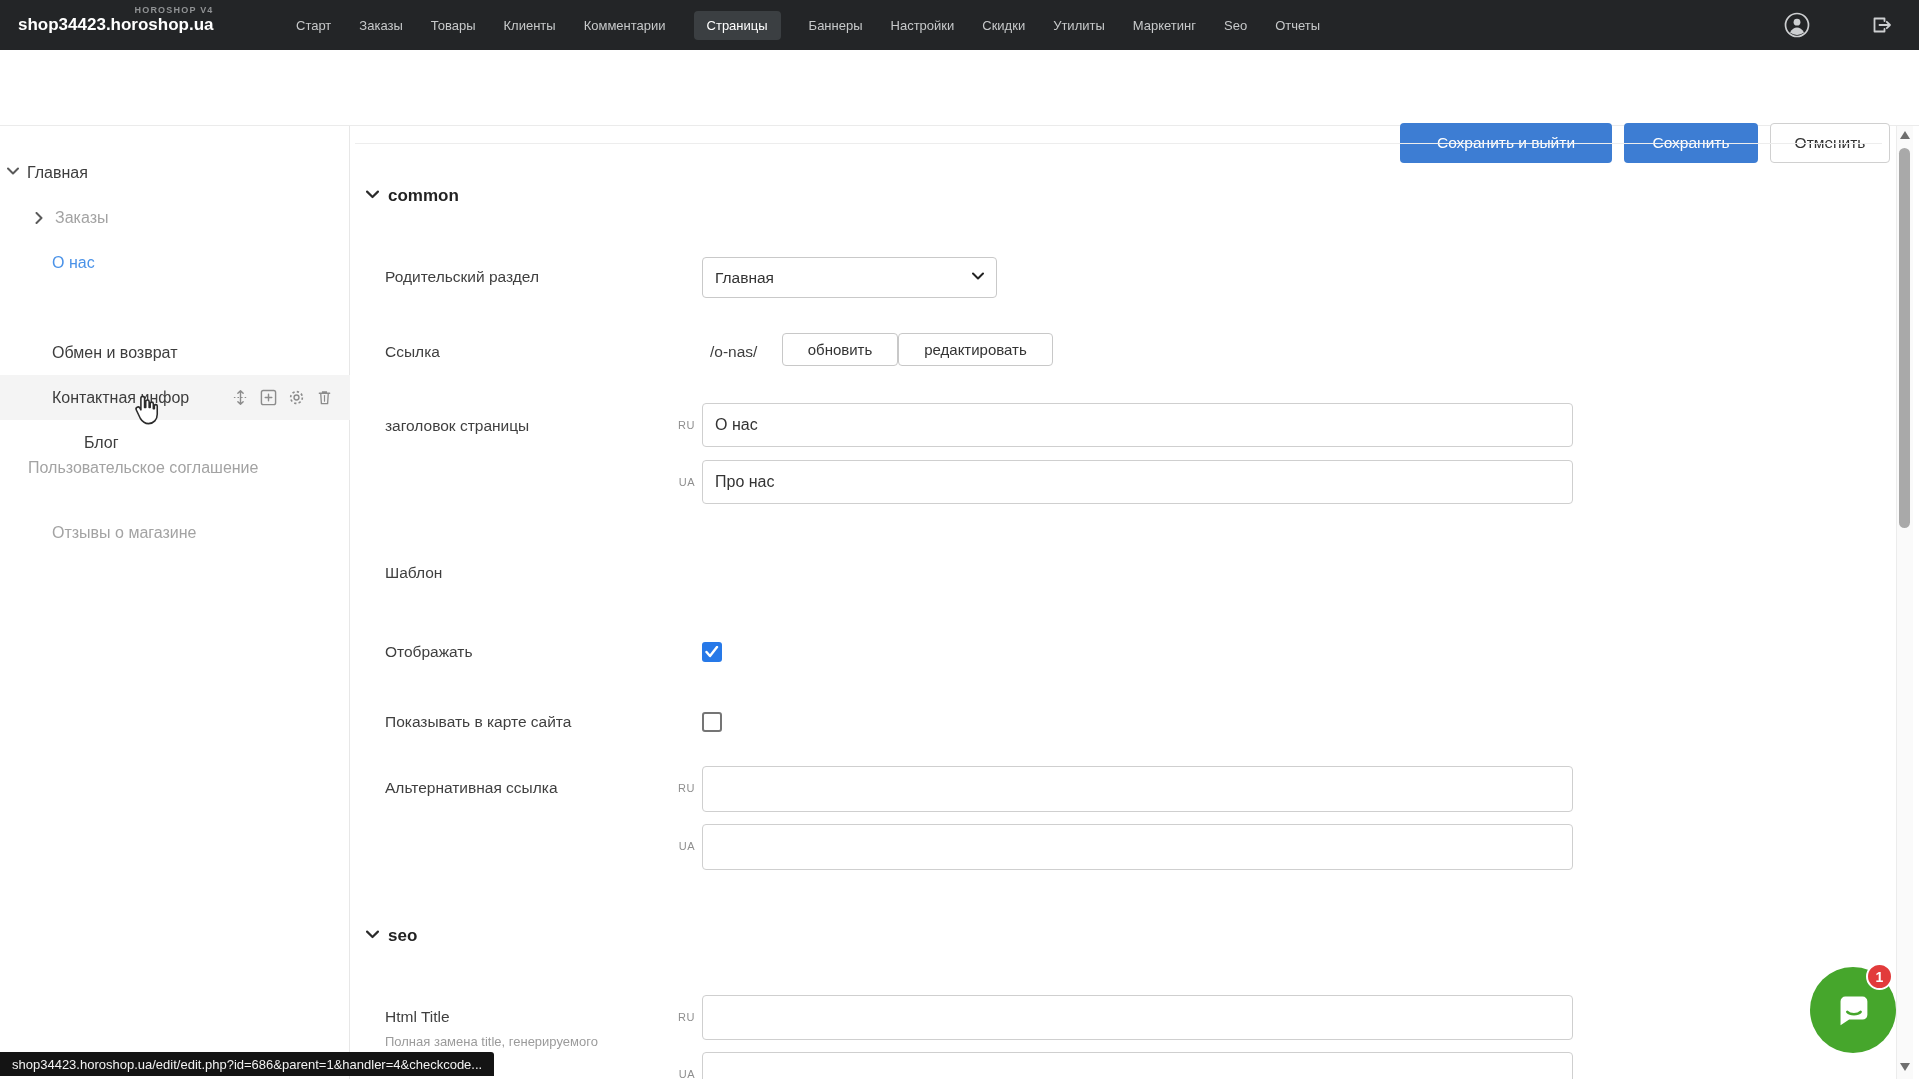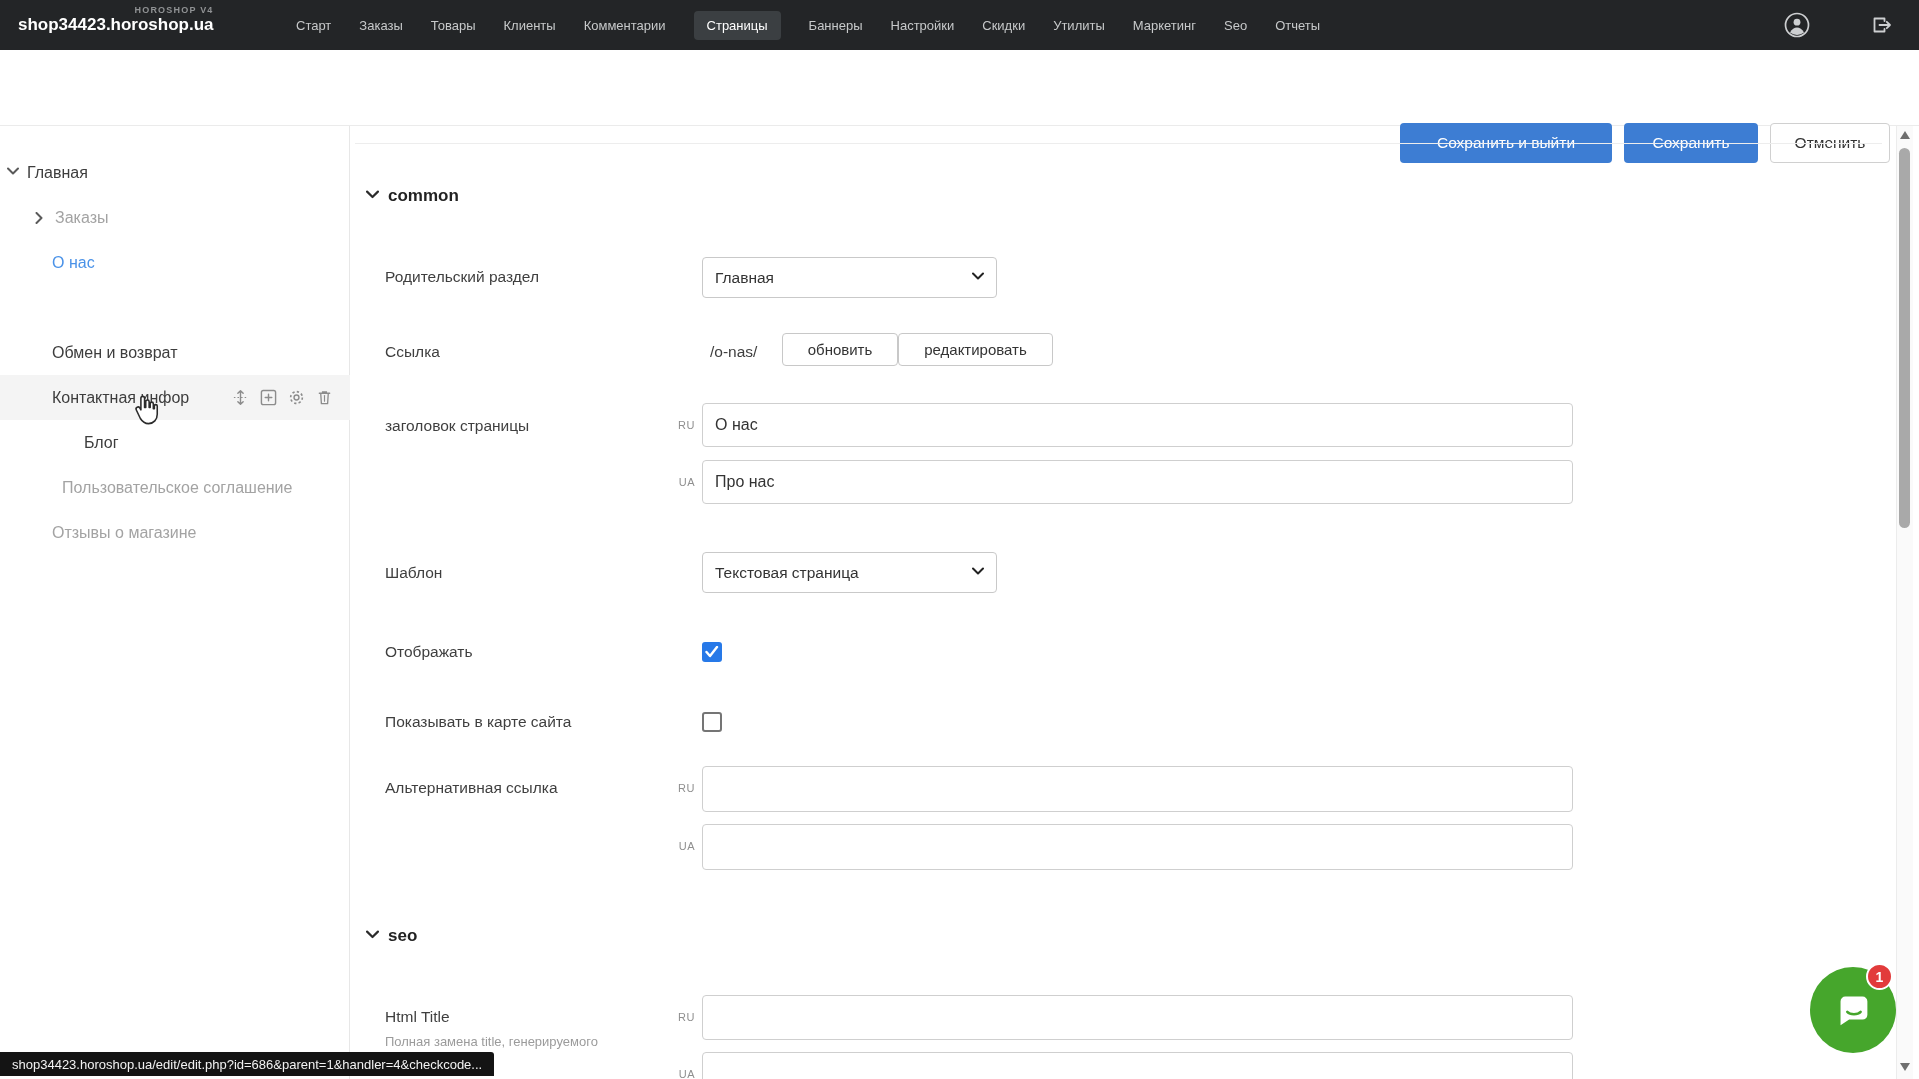--- a/index.html
+++ b/index.html
@@ -170,21 +170,21 @@
         <svg viewBox="0 0 18 18">
           <path d="M3.5 4.5h11M7 4.5V3h4v1.5" fill="none" stroke="currentColor" stroke-width="1.4" stroke-linecap="round"></path>
           <path d="M5 4.5l.7 11h6.6l.7-11" fill="none" stroke="currentColor" stroke-width="1.4" stroke-linejoin="round"></path>
           <path d="M9 7v6" stroke="currentColor" stroke-width="1.2" stroke-linecap="round"></path>
         </svg>
       </div>
     </div>
     <div class="tree-item" style="top:294px; padding-left:84px">
       <span>Блог</span>
     </div>
-    <div class="tree-item muted" style="top:339px; padding-left:62px">
+    <div class="tree-item muted" style="top:319px; padding-left:28px">
       <span>Пользовательское соглашение</span>
     </div>
     <div class="tree-item muted" style="top:384px; padding-left:52px">
       <span>Отзывы о магазине</span>
     </div>
   </aside>
 
   <svg class="cursor-hand" viewBox="0 0 24 26">
     <path d="M9.5 2.6c.8 0 1.4.6 1.4 1.4v7h.9V6.6c0-.7.6-1.3 1.3-1.3s1.3.6 1.3 1.3V11h.8V8.2c0-.7.5-1.2 1.2-1.2s1.2.5 1.2 1.2V12h.8v-2c0-.6.5-1.1 1.1-1.1.6 0 1.1.5 1.1 1.1v6.2c0 4-2.7 7.2-6.7 7.2-3.1 0-4.7-1.5-6.2-3.9L4.6 13c-.4-.8-.2-1.7.6-2.1.7-.4 1.6-.2 2 .5l.9 1.5V4c0-.8.6-1.4 1.4-1.4z" fill="#fff" stroke="#2b2b2b" stroke-width="1.2" stroke-linejoin="round"></path>
   </svg>
@@ -211,26 +211,20 @@
   <button class="mini-btn" style="left:782px; width:116px">обновить</button>
   <button class="mini-btn" style="left:898px; width:155px">редактировать</button>
 
   <div class="flabel" style="top:416px">заголовок страницы</div>
   <div class="lang" style="left:652px; top:418px">RU</div>
   <input class="tinput" style="top: 403px;" value="О нас">
   <div class="lang" style="left:652px; top:475px">UA</div>
   <input class="tinput" style="top: 460px;" value="Про нас">
 
   <div class="flabel" style="top:563px">Шаблон</div>
-  <div class="select" style="top:552px">
-    <span>Текстовая страница</span>
-    <svg class="schev" viewBox="0 0 12 12">
-        <use href="#chev-down"></use>
-      </svg>
-  </div>
 
   <div class="flabel" style="top:642px">Отображать</div>
   <div class="checkbox checked" style="top:642px">
     <svg viewBox="0 0 14 12">
       <path d="M1.5 6l3.5 4 7-9" fill="none" stroke="#fff" stroke-width="2.4" stroke-linecap="round" stroke-linejoin="round"></path>
     </svg>
   </div>
 
   <div class="flabel" style="top:712px">Показывать в карте сайта</div>
   <div class="checkbox" style="top:712px"></div>

